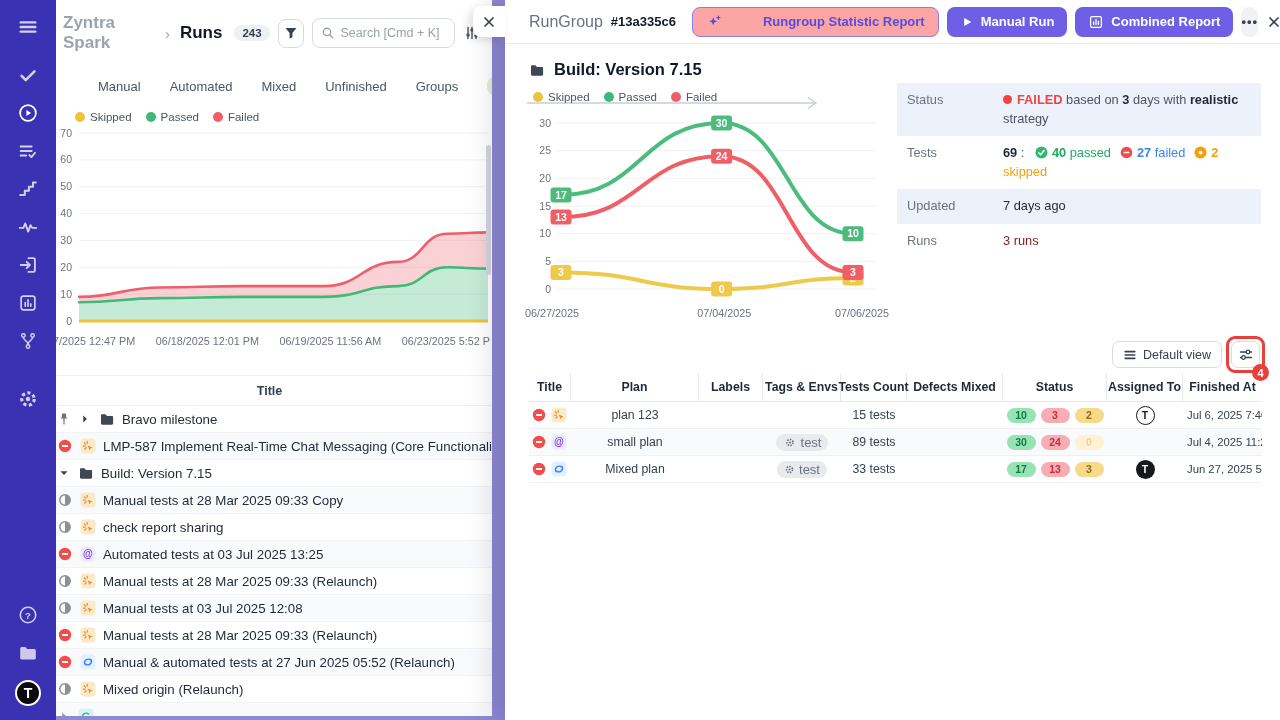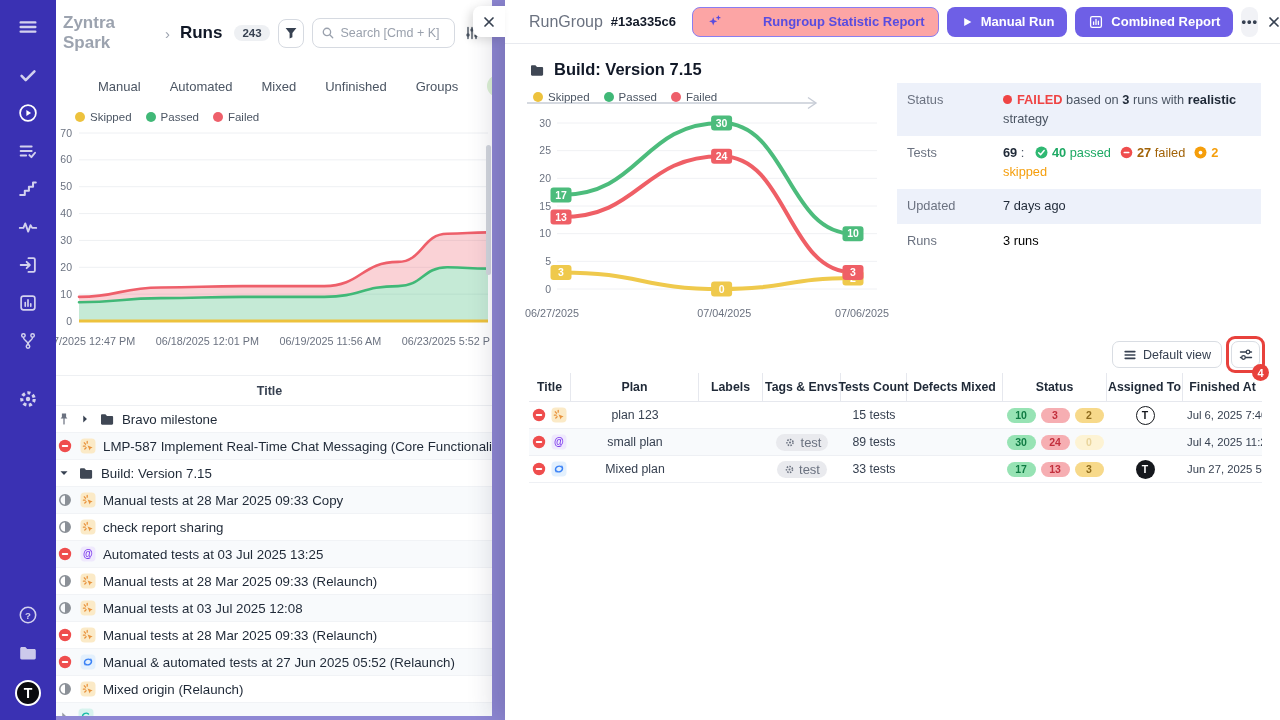--- a/index.html
+++ b/index.html
@@ -74,21 +74,21 @@
   .xl2-0 { left:2px; } .xl2-1 { left:55%; transform:translateX(-50%); } .xl2-2 { right:0; }
 
   .details { position:absolute; left:392px; top:4px; width:364px; font-size:12.8px; }
   .drow { display:flex; padding:8px 10px; line-height:1.45; }
   .drow.striped { background:#edf1fa; }
   .dlabel { width:96px; flex:0 0 96px; color:#6b7280; }
   .dvalue { flex:1; color:#4b5563; }
   .dvalue.narrow { max-width:300px; }
   .red-b { color:#ef4444; font-weight:700; }
   .dark-b { color:#1f2937; font-weight:700; }
-  .grn { color:#1ea964; } .rd { color:#a16207;text-align:right; } .org { color:#f59e0b; }
+  .grn { color:#1ea964; } .rd { color:#3b82f6;text-align:right; } .org { color:#f59e0b; }
   .b { font-weight:700; }
   .dot-red { display:inline-block; width:9px; height:9px; border-radius:50%; background:#ef4444; margin-right:5px; }
   .ti { width:15px; height:15px; vertical-align:-3px; margin:0 3px 0 8px; }
   .ti.first { margin-left:6px; }
 
   .d-toolbar { position:absolute; right:20px; top:262px; display:flex; align-items:center; gap:9px; }
   .view-btn { height:27px; border:1px solid #d9dde3; border-radius:7px; background:#fff; display:flex; align-items:center; gap:6px; padding:0 10px; font-size:12.5px; color:#374151; cursor:pointer; }
   .slidh-btn { width:29px; height:27px; border:1px solid #d9dde3; border-radius:7px; background:#fff; display:flex; align-items:center; justify-content:center; cursor:pointer; position:relative; }
   .ann-wrap { position:relative; }
   .ann-box { position:absolute; left:-5px; top:-5px; right:-5px; bottom:-5px; border:3px solid #e8413c; border-radius:9px; pointer-events:none; }
@@ -610,39 +610,39 @@
       <div class="xlabels2">
         <span class="xl2-0">06/27/2025</span>
         <span class="xl2-1">07/04/2025</span>
         <span class="xl2-2">07/06/2025</span>
       </div>
     </div>
 
     <div class="details">
       <div class="drow striped">
         <span class="dlabel">Status</span>
-        <span class="dvalue narrow"><span class="dot-red"></span><span class="red-b">FAILED</span><span> based on </span><span class="dark-b">3</span><span> runs with </span><span class="dark-b">realistic</span><span> strategy</span></span>
+        <span class="dvalue narrow"><span class="dot-red"></span><span class="red-b">FAILED</span><span> based on </span><span class="dark-b">3</span><span> days with </span><span class="dark-b">realistic</span><span> strategy</span></span>
       </div>
       <div class="drow">
         <span class="dlabel">Tests</span>
         <span class="dvalue narrow"><span class="dark-b">69</span><span> : </span><svg class="ti first">
               <use href="#i-checkc"></use>
             </svg><span class="grn b">40</span><span class="grn"> passed</span><svg class="ti">
               <use href="#i-minus"></use>
             </svg><span class="rd b">27</span><span class="rd"> failed</span><svg class="ti">
               <use href="#i-dotc"></use>
             </svg><span class="org b">2</span><span class="org"> skipped</span></span>
       </div>
       <div class="drow striped">
         <span class="dlabel">Updated</span>
         <span class="dvalue" style="color:#1f2937">7 days ago</span>
       </div>
       <div class="drow">
         <span class="dlabel">Runs</span>
-        <span class="dvalue" style="color:#000000">3 runs</span>
+        <span class="dvalue" style="color:#7f1d1d">3 runs</span>
       </div>
     </div>
 
     <div class="d-toolbar">
       <button class="view-btn">
         <svg class="i14">
             <use href="#i-listview"></use>
           </svg>
         <span>Default view</span>
       </button>

